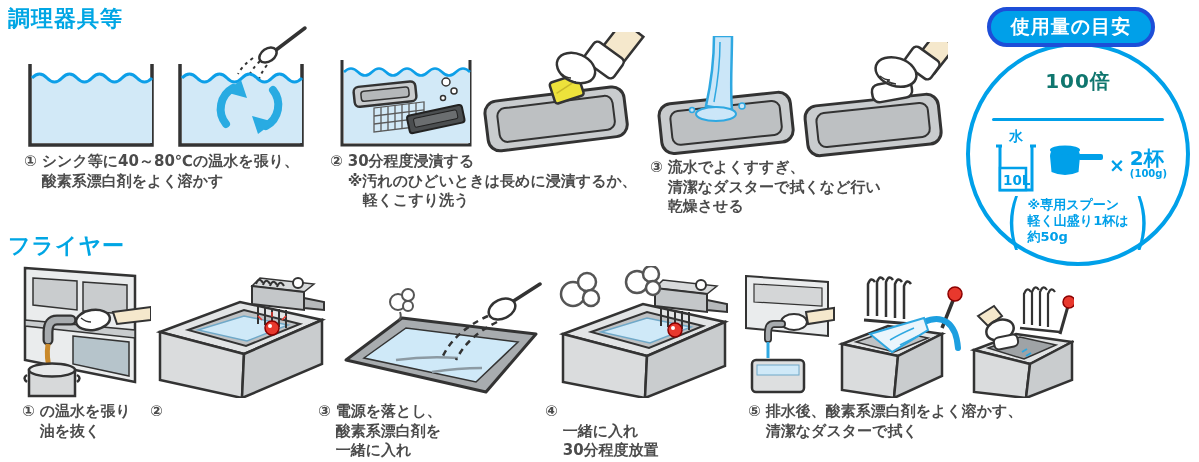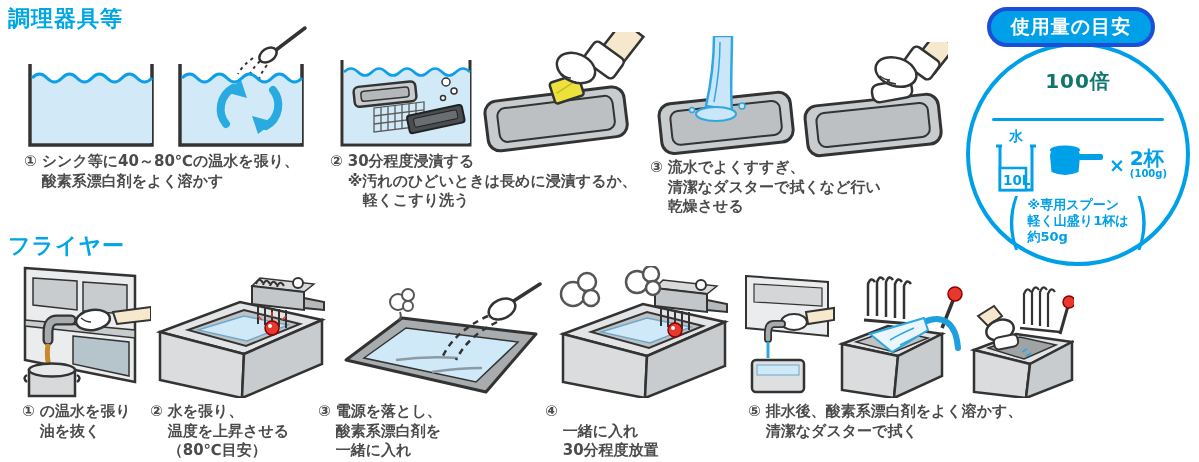--- a/index.html
+++ b/index.html
@@ -379,23 +379,20 @@
     </svg>
   </div>
 
   <div class="cap" style="left:22px; top:402px;">
     <span class="num">①</span>
     <span><span>の温水を張り</span><br>
           <span>油を抜く</span></span>
   </div>
   <div class="cap" style="left:150px; top:402px;">
     <span class="num">②</span>
-    <span><span>水を張り、</span><br>
-          <span>温度を上昇させる</span><br>
-          <span>（80℃目安）</span></span>
   </div>
   <div class="cap" style="left:318px; top:402px;">
     <span class="num">③</span>
     <span><span>電源を落とし、</span><br>
           <span>酸素系漂白剤を</span><br>
           <span>一緒に入れ</span></span>
   </div>
   <div class="cap" style="left:545px; top:402px;">
     <span class="num">④</span>
     <span><br>

